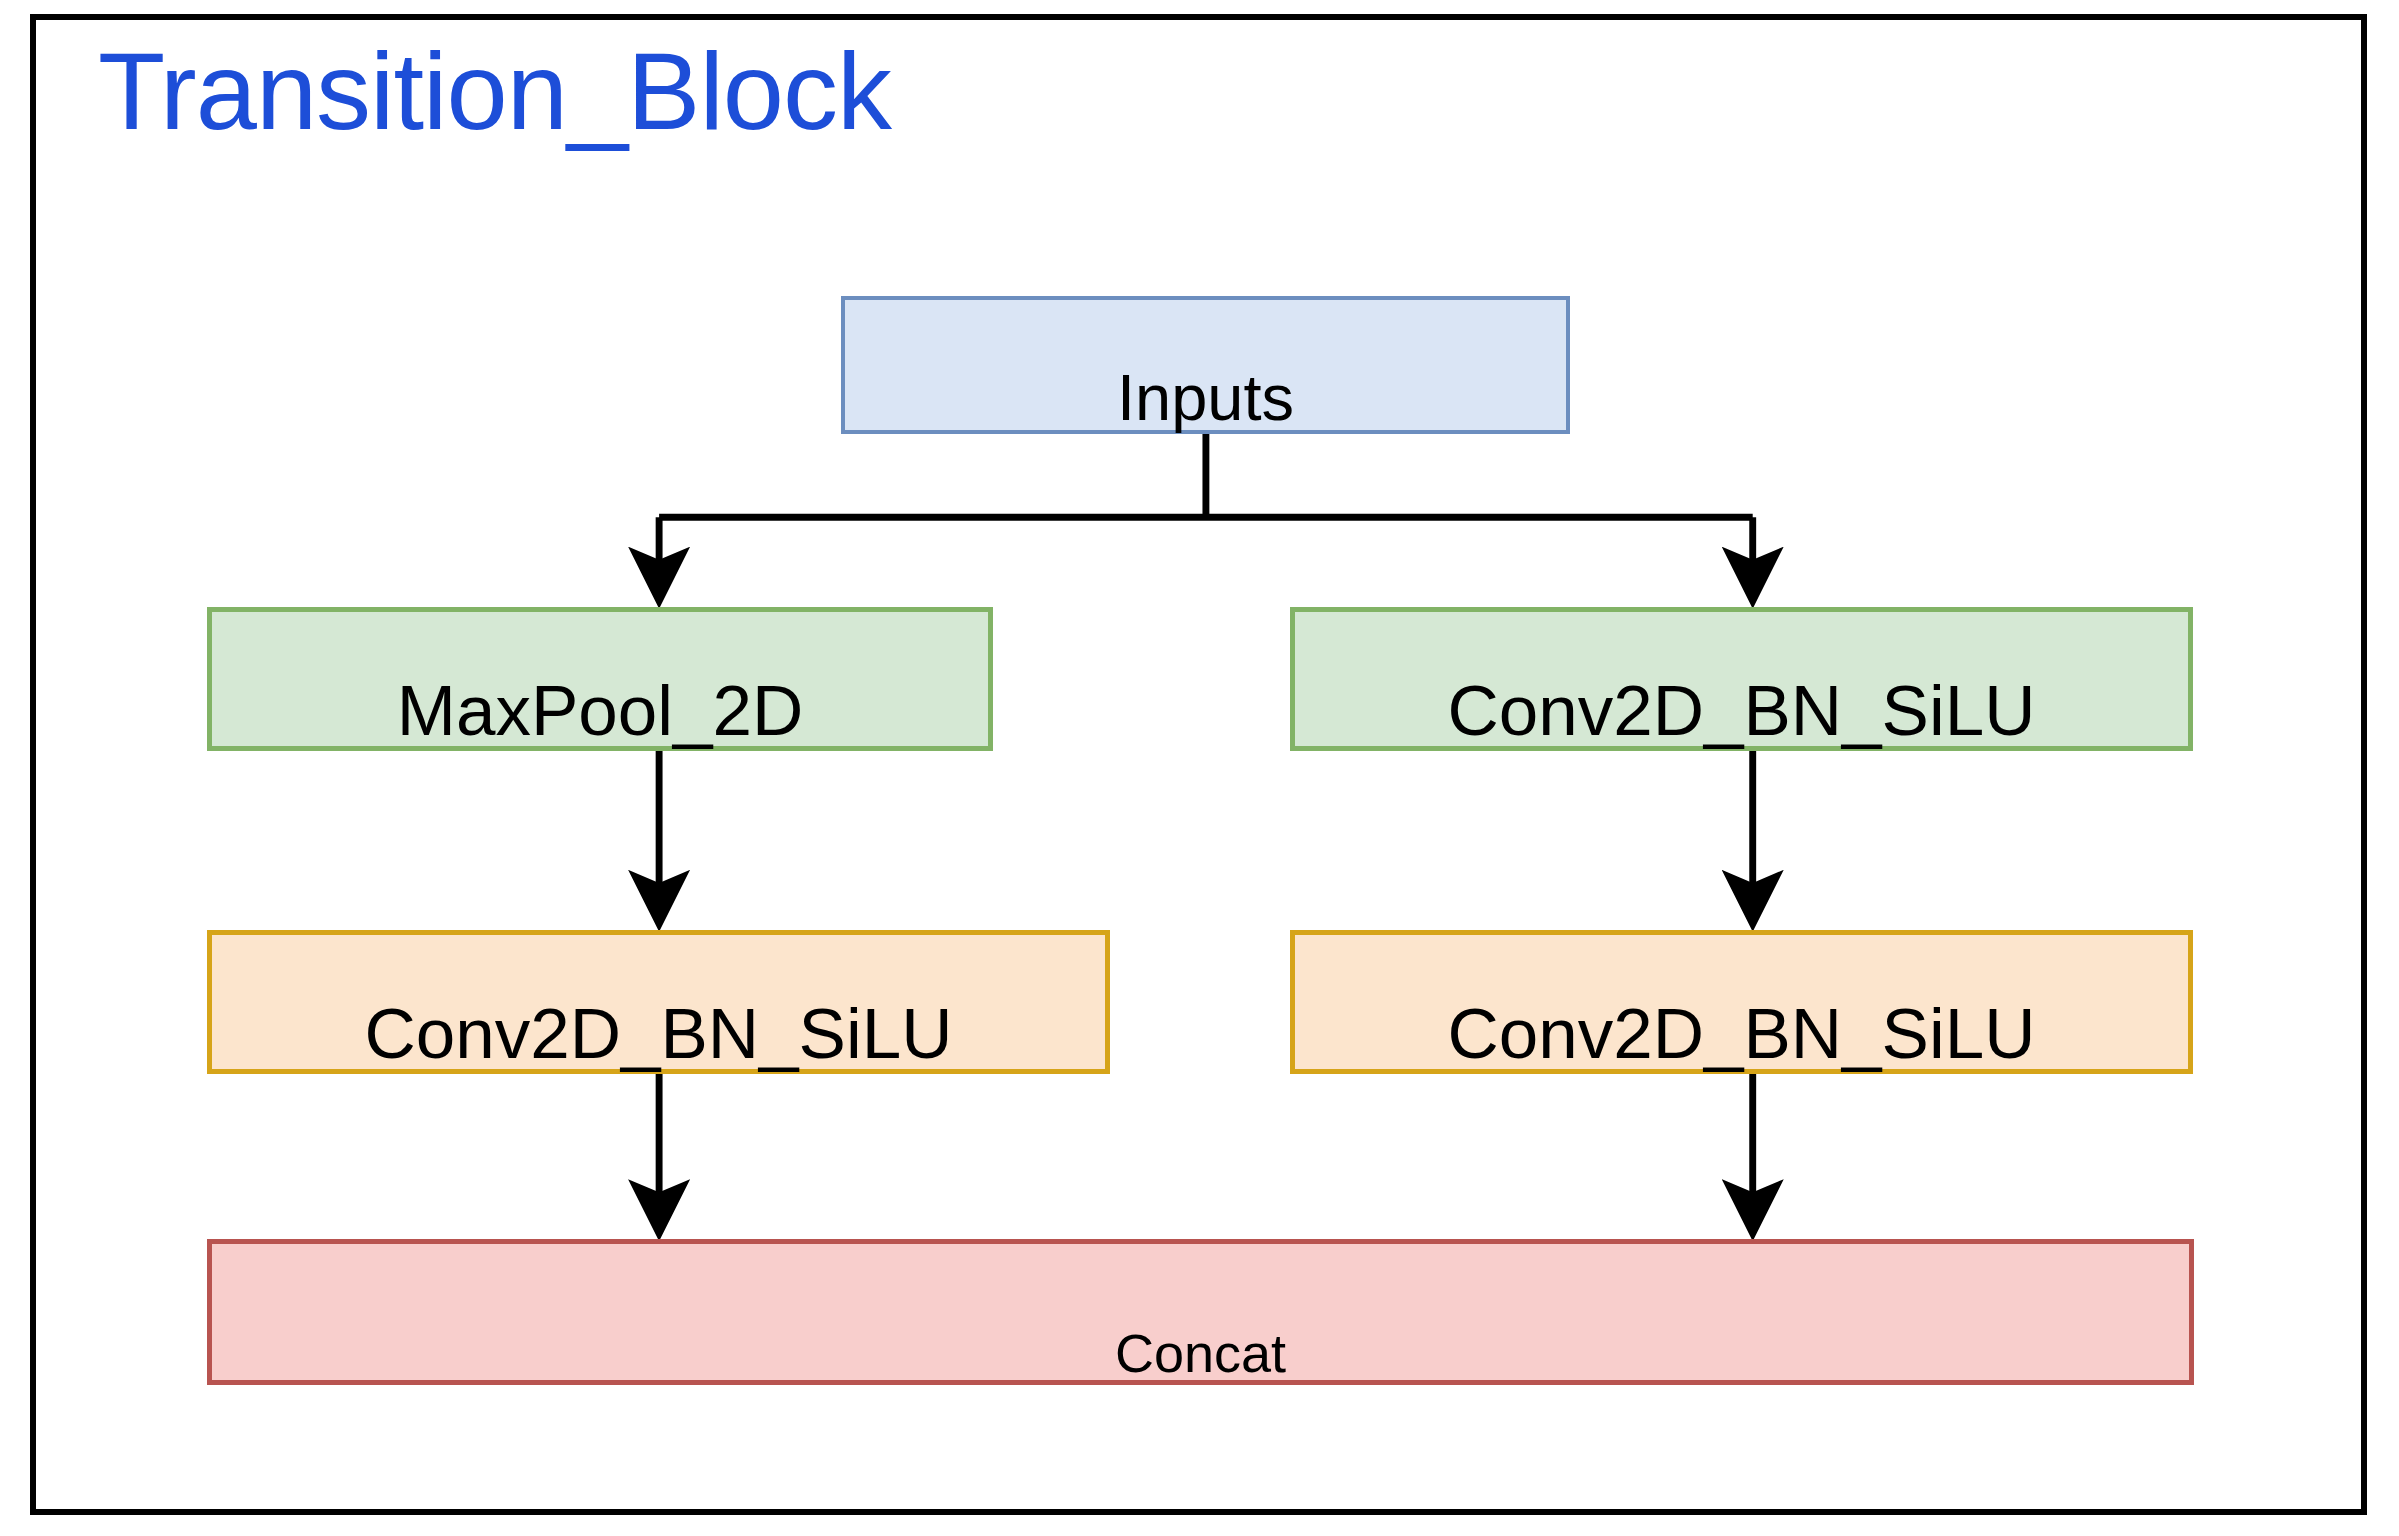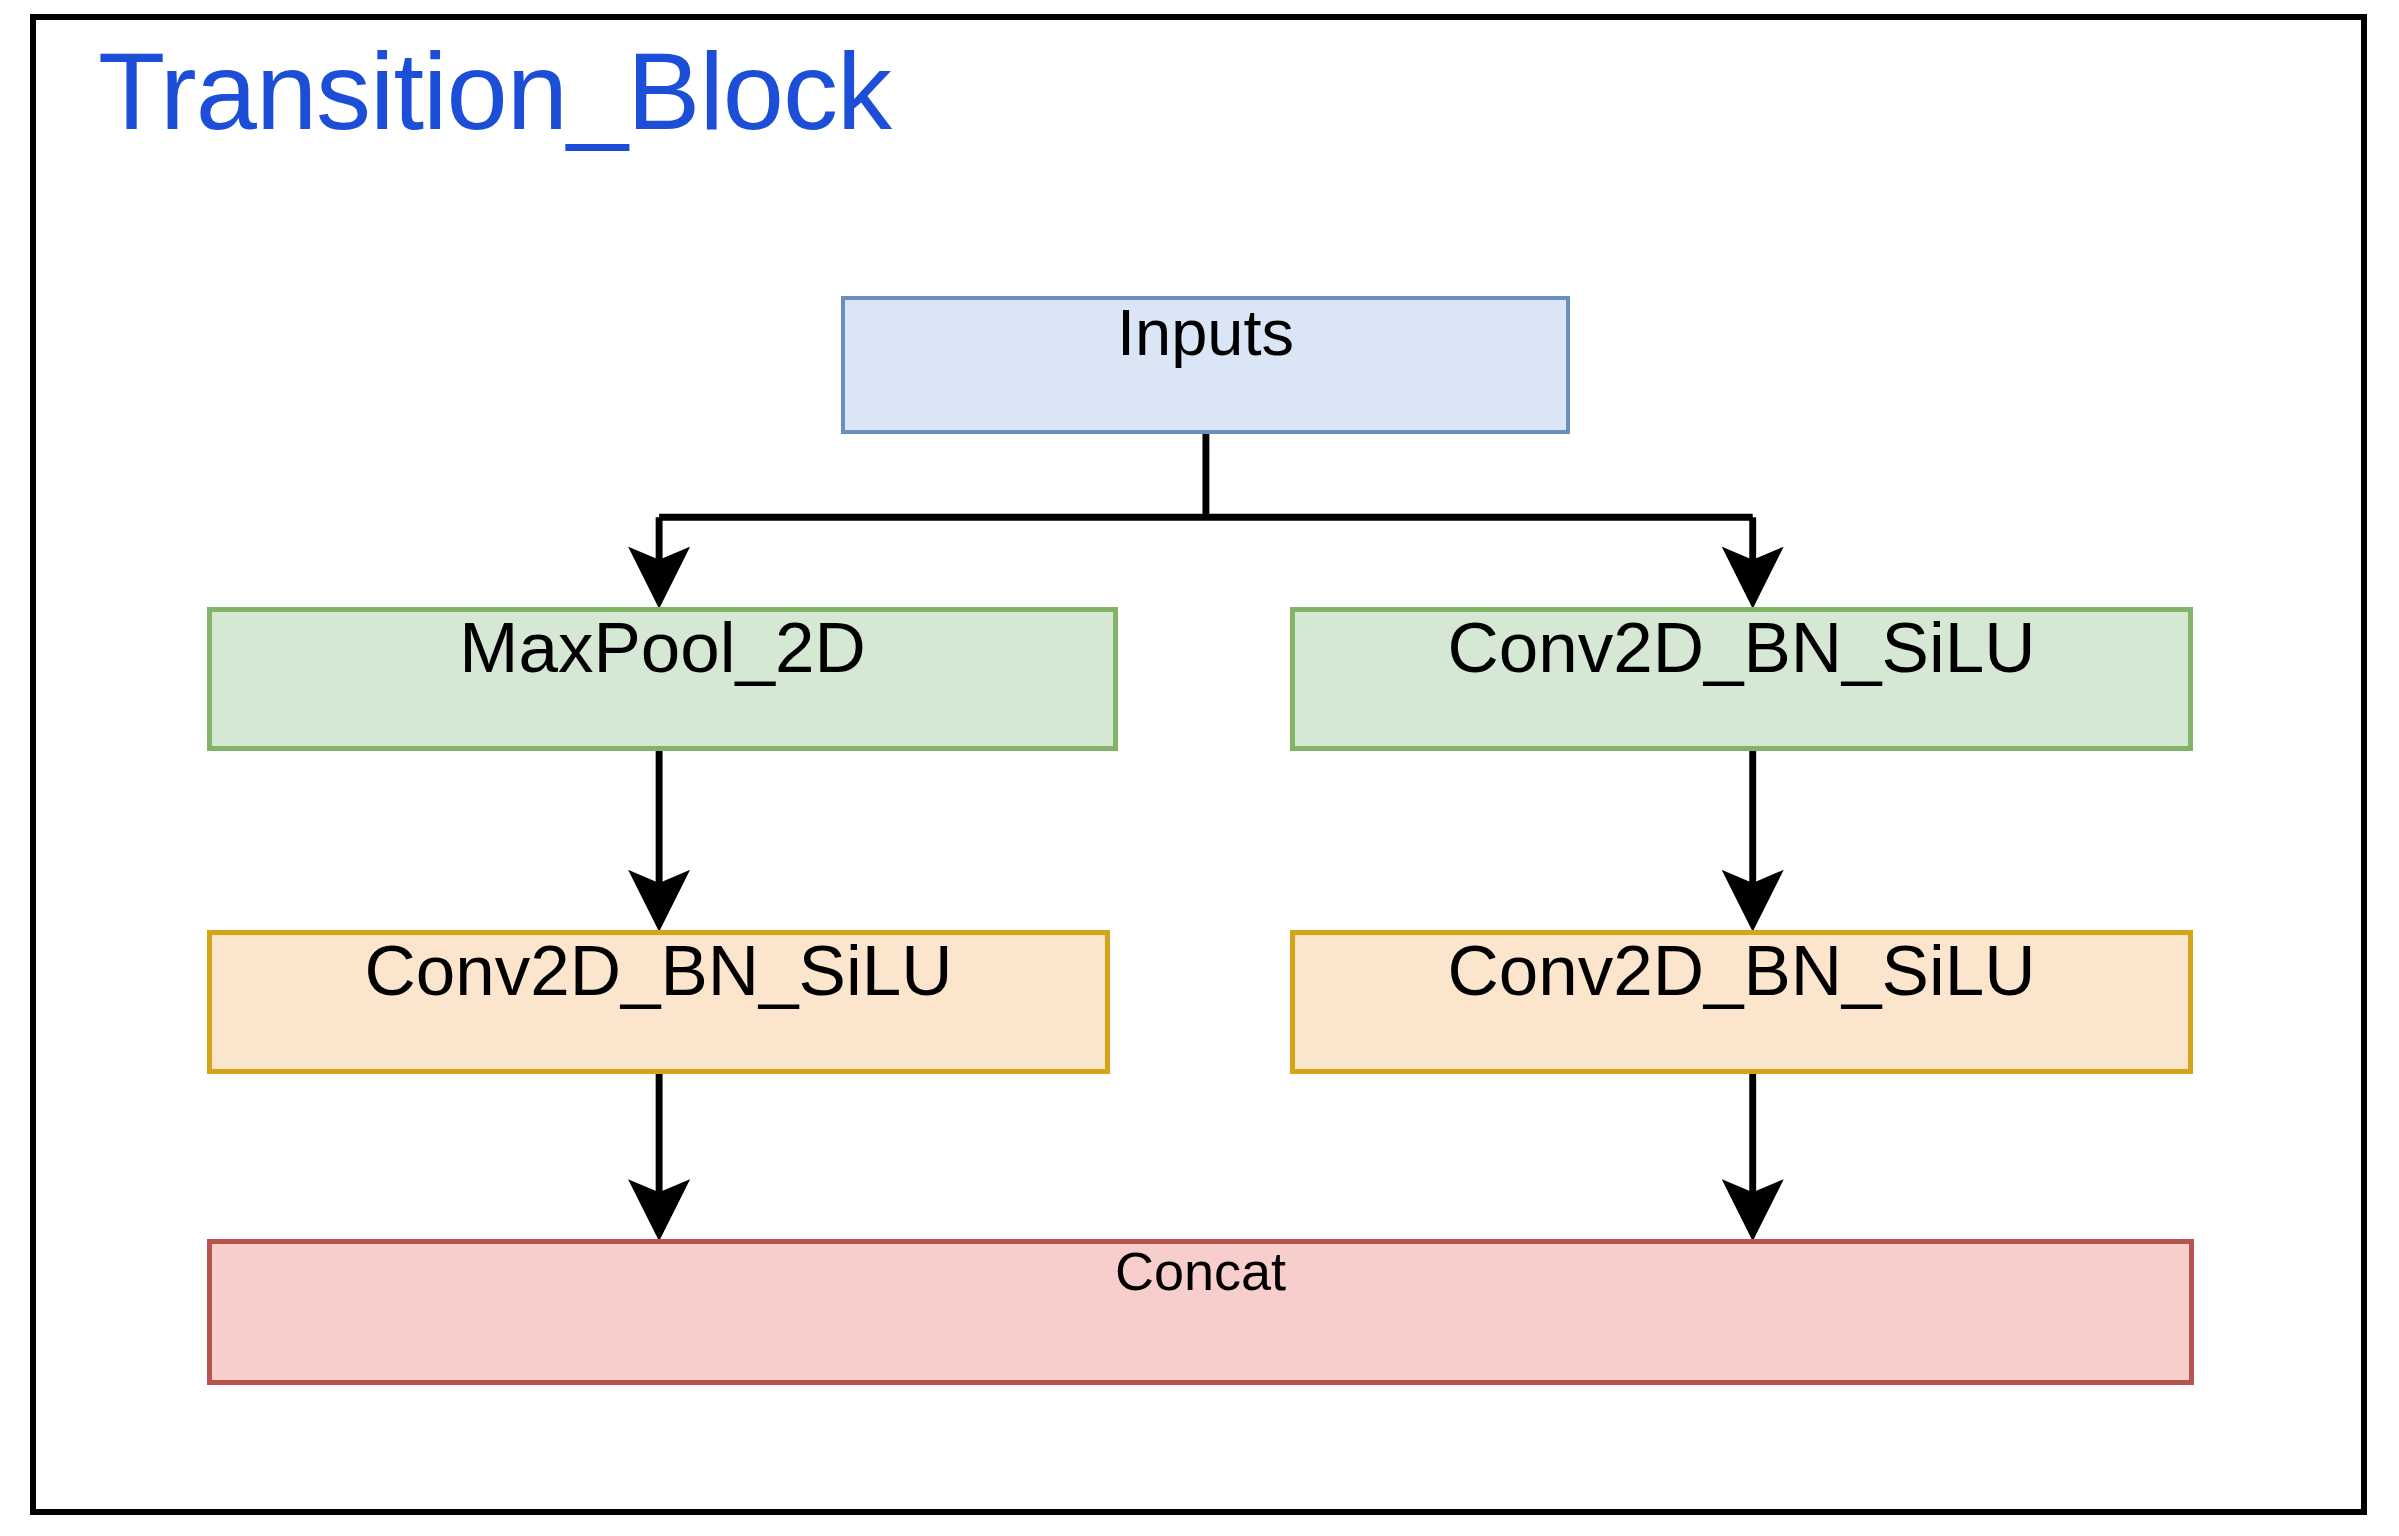--- a/index.html
+++ b/index.html
@@ -53,21 +53,21 @@
     top: 0;
     width: 2400px;
     height: 1537px;
   }
 
   
   .node {
     position: absolute;
     box-sizing: border-box;
     display: flex;
-    align-items: flex-start;
+    align-items: flex-end;
     justify-content: center;
     color: #000000;
     font-weight: 400;
     text-align: center;
     white-space: nowrap;
   }
 
   .node-label {
     display: block;
     line-height: 1;
@@ -80,21 +80,21 @@
     width: 729px;
     height: 138px;
     background: #dae5f5;
     border: 4.9px solid #6c8ebf;
     font-size: 65px;
   }
 
   #node-maxpool {
     left: 207px;
     top: 607px;
-    width: 911px;
+    width: 786px;
     height: 144px;
     background: #d5e8d4;
     border: 5.9px solid #82b366;
     font-size: 71px;
   }
 
   #node-conv-right-top {
     left: 1290px;
     top: 607px;
     width: 903px;

